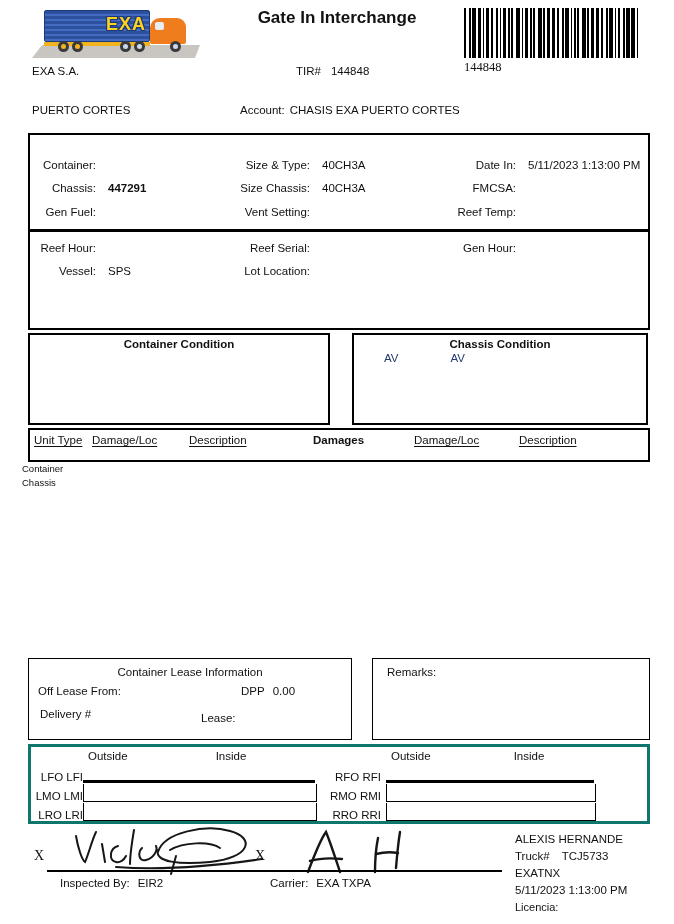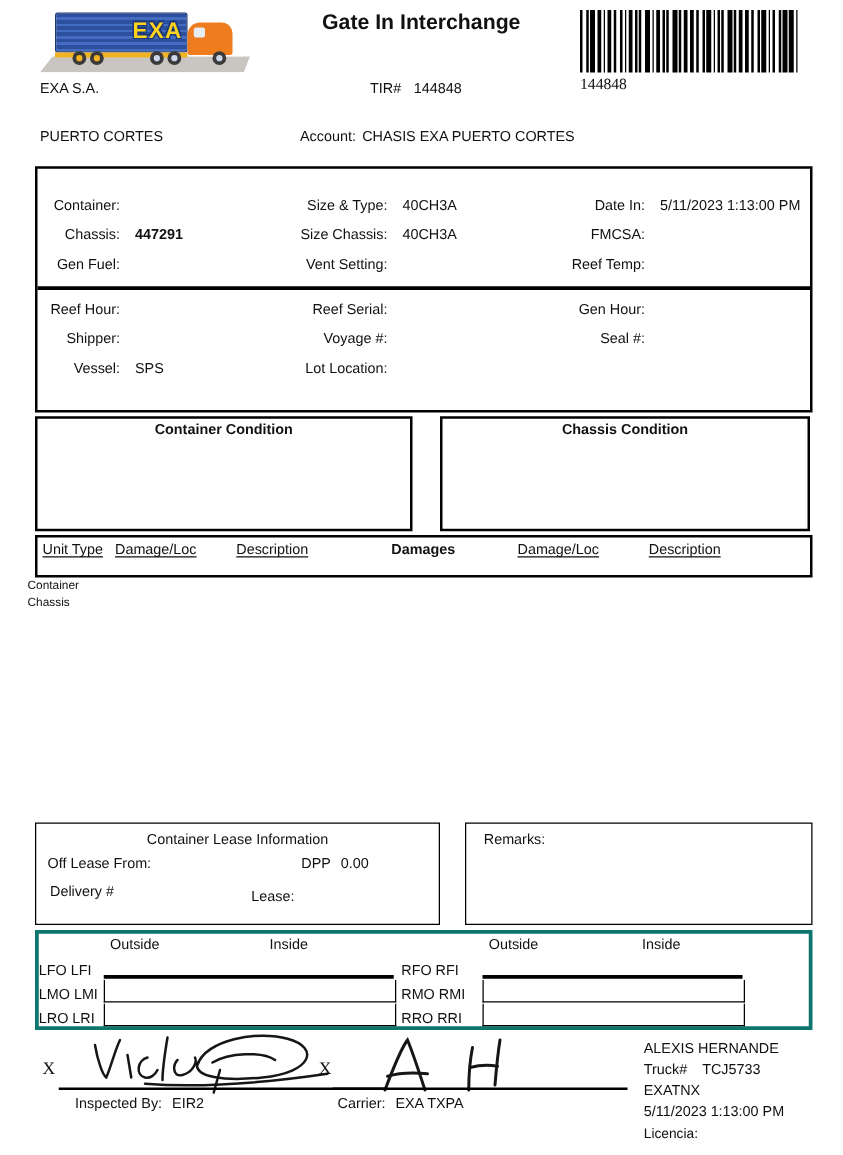--- a/index.html
+++ b/index.html
@@ -55,21 +55,21 @@
   .lease-lease{position:absolute;left:172px;top:53px;}
   .remarks-box{position:absolute;left:372px;top:658px;width:278px;height:82px;border:1.5px solid #000;box-sizing:border-box;}
   .remarks-label{margin:7px 0 0 14px;}
   
   .tire-box{position:absolute;left:28px;top:744px;width:622px;height:80px;border:3px solid #0f766e;box-sizing:border-box;display:flex;padding-top:3px;}
   .tire-half{display:flex;flex-direction:column;}
   .tire-left{width:290px;}
   .tire-right{flex:1;}
   .tire-head{display:flex;height:15px;}
   .tire-row{display:flex;align-items:flex-end;height:20px;}
-  .tlbl{width:52px;text-align:left;white-space:nowrap;}
+  .tlbl{width:52px;text-align:right;white-space:nowrap;}
   .tline{width:232px;}
   .tline-r{width:208px;}
   .thick{border-bottom:3px solid #000;height:16px;}
   .boxed{border-bottom:1.5px solid #000;border-left:1px solid #000;border-right:1px solid #000;height:17px;}
   .tire-right .tlbl{width:60px;}
   .tire-right .tline,.tire-right .tline-r{margin-left:5px;}
   
   .sig-x{position:absolute;font-family:"Liberation Serif",serif;font-size:14px;}
   .sig-line{position:absolute;height:0;border-bottom:2px solid #000;}
   .sig-label{position:absolute;top:877px;}
@@ -234,43 +234,38 @@
   <div class="info-sec2">
     <div class="irow">
       <span class="lab">Reef Hour:</span>
         <span class="val"></span>
       <span class="lab">Reef Serial:</span>
         <span class="val"></span>
       <span class="lab">Gen Hour:</span>
         <span class="val"></span>
     </div>
     <div class="irow">
-      <span class="lab">Shipper:</span>
-        <span class="val"></span>
-      <span class="lab">Voyage #:</span>
-        <span class="val"></span>
-      <span class="lab">Seal #:</span>
-        <span class="val"></span>
-    </div>
-    <div class="irow">
       <span class="lab">Vessel:</span>
         <span class="val">SPS</span>
       <span class="lab">Lot Location:</span>
         <span class="val"></span>
       <span class="lab"></span>
         <span class="val"></span>
     </div>
   </div>
 </div>
 
 <div class="cond" style="left:28px;width:302px;">
   <div class="cond-title">Container Condition</div>
 </div>
 <div class="cond" style="left:352px;width:296px;">
   <div class="cond-title">Chassis Condition</div>
+  <div class="cond-vals">
+    <span>AV</span><span>AV</span>
+  </div>
 </div>
 
 <div class="dmg-box">
   <span class="u">Unit Type</span>
   <span class="u">Damage/Loc</span>
   <span class="u">Description</span>
   <span class="dmg-bold">Damages</span>
   <span class="u">Damage/Loc</span>
   <span class="u">Description</span>
 </div>

